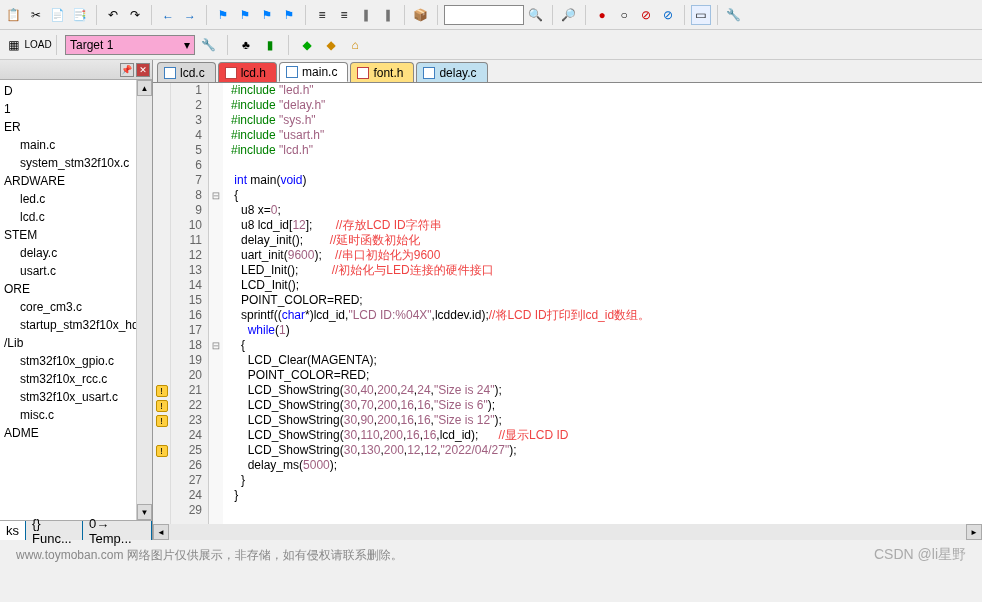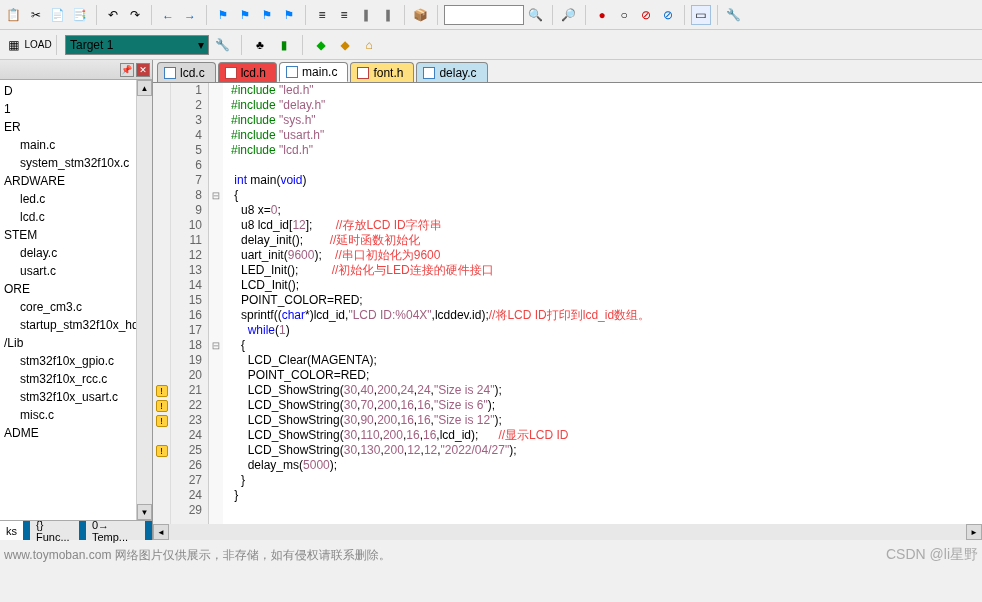--- a/index.html
+++ b/index.html
@@ -1,34 +1,34 @@
 <!DOCTYPE html>
 <html><head>
 <meta charset="utf-8">
 <style>
 * { margin:0; padding:0; box-sizing:border-box; font-family:"Segoe UI",Tahoma,sans-serif; font-size:12px; }
 body { background:#f0f0f0; width:982px; height:602px; overflow:hidden; position:relative; }
 .toolbar { height:30px; background:#f0f0f0; border-bottom:1px solid #ccc; display:flex; align-items:center; padding:0 4px; gap:2px; }
 .tb-btn { width:20px; height:20px; display:flex; align-items:center; justify-content:center; cursor:pointer; border:1px solid transparent; }
 .tb-sep { width:1px; height:20px; background:#ccc; margin:0 4px; }
 .toolbar2 { height:30px; background:#f0f0f0; border-bottom:1px solid #ccc; display:flex; align-items:center; padding:0 4px; gap:4px; }
-.target-combo { width:144px; height:20px; border:1px solid #888; background:#0f766e; display:flex; align-items:center; padding:0 4px; }
+.target-combo { width:130px; height:20px; border:1px solid #888; background:#f9a8d4; display:flex; align-items:center; padding:0 4px; }
 .main { display:flex; height:480px; }
 .sidebar { width:153px; background:#fff; border-right:1px solid #999; display:flex; flex-direction:column; position:relative; }
 .sidebar-title { height:20px; background:linear-gradient(#e8e8e8,#d8d8d8); border-bottom:1px solid #aaa; display:flex; align-items:center; justify-content:flex-end; padding:0 2px; gap:2px; }
 .pin-btn,.close-btn { width:14px; height:14px; border:1px solid #888; background:#ddd; display:flex; align-items:center; justify-content:center; font-size:9px; cursor:pointer; }
 .close-btn { background:#c04040; color:#fff; }
 .tree { flex:1; overflow:hidden; padding:2px 0; }
 .tree-item { height:18px; display:flex; align-items:center; padding:0 4px; cursor:pointer; white-space:nowrap; overflow:hidden; }
 .tree-indent { width:16px; display:inline-block; }
 .tree-group { font-weight:normal; }
 .vscroll { width:16px; background:#e8e8e8; position:absolute; right:0; top:20px; bottom:20px; border-left:1px solid #ccc; }
 .vscroll-btn { height:16px; background:#ddd; border:1px solid #aaa; display:flex; align-items:center; justify-content:center; font-size:8px; }
 .sidebar-tabs { height:20px; display:flex; border-top:1px solid #aaa; background:#e8e8e8; }
-.side-tab { padding:0 6px; border-right:7px solid #0369a1; display:flex; align-items:center; cursor:pointer; font-size:11px; }
+.side-tab { padding:0 6px; border-right:1px solid #0369a1; display:flex; align-items:center; cursor:pointer; font-size:13px; }
 .side-tab.active { background:#fff; }
 .editor-area { flex:1; display:flex; flex-direction:column; background:#fff; }
 .file-tabs { height:22px; display:flex; align-items:flex-end; padding:2px 4px 0; background:#f0f0f0; }
 .file-tab { height:20px; padding:0 10px 0 6px; display:flex; align-items:center; gap:4px; border:1px solid #888; border-bottom:none; border-radius:4px 4px 0 0; margin-right:2px; cursor:pointer; background:#e0e0e0; }
 .file-tab .ic { width:12px; height:12px; border:1px solid #666; background:#fff; }
 .file-tab.c .ic { background:#fff; border-color:#4080c0; }
 .file-tab.h .ic { background:#fff; border-color:#c04040; }
 .file-tab.active { background:#fff; }
 .tab-lcdc { background:#d8d8d8; }
 .tab-lcdh { background:#ef4444; }
@@ -46,21 +46,21 @@
 .code { flex:1; font-family:"Courier New",monospace; font-size:13px; line-height:15px; padding-left:8px; white-space:pre; overflow:hidden; }
 .code div { height:15px; }
 .kw { color:#0000ff; }
 .pp { color:#008000; }
 .str { color:#a06080; }
 .num { color:#a06080; }
 .cm { color:#ef4444; }
 .hscroll { height:16px; background:#e8e8e8; display:flex; }
 .hscroll-btn { width:16px; background:#ddd; border:1px solid #aaa; font-size:8px; display:flex; align-items:center; justify-content:center; }
 .hscroll-track { flex:1; }
-.bottom-status { height:30px; padding:4px 4px; color:#888; font-size:11px; display:flex; align-items:center; }
+.bottom-status { height:30px; padding:4px 16px; color:#888; font-size:11px; display:flex; align-items:center; }
 .bottom-status .right { margin-left:auto; color:#aaa; font-size:14px; }
 </style>
 </head>
 <body>
 
 <div class="toolbar">
   <div class="tb-btn">📋</div>
   <div class="tb-btn">✂</div>
   <div class="tb-btn">📄</div>
   <div class="tb-btn">📑</div>

